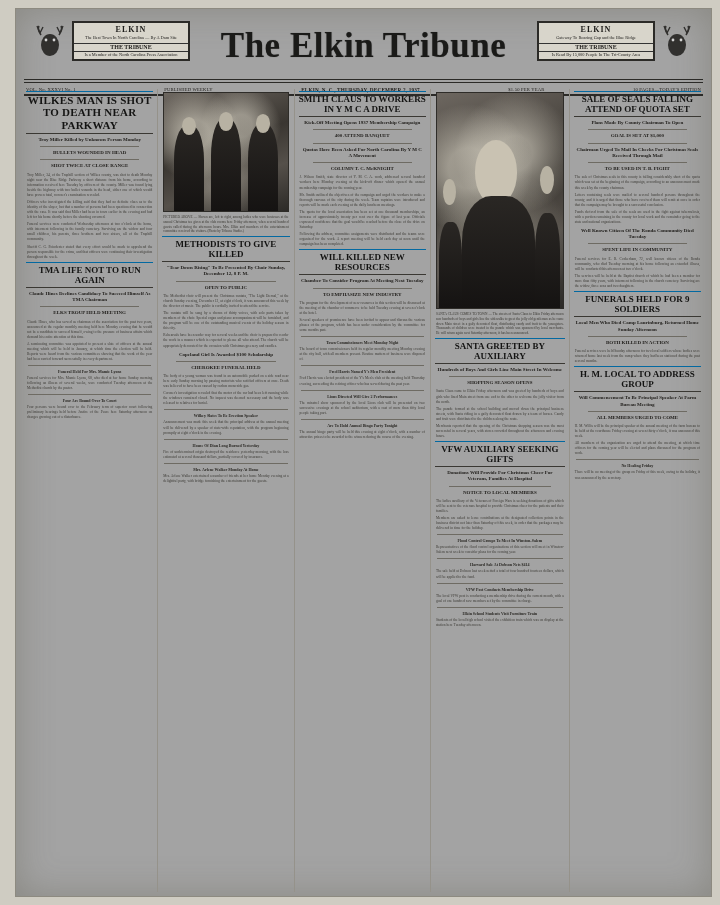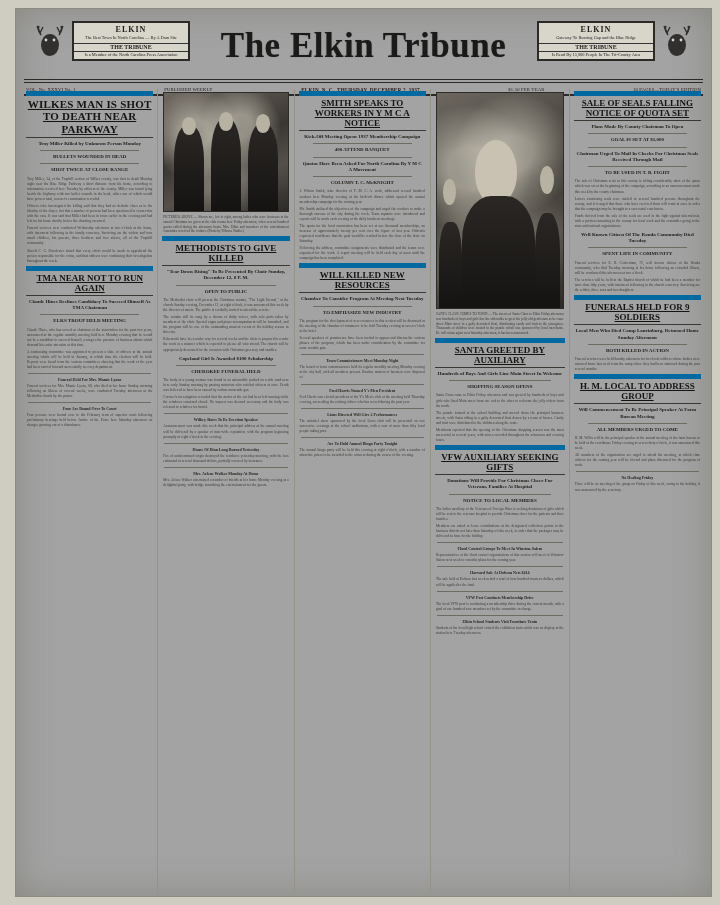--- a/index.html
+++ b/index.html
@@ -55,23 +55,22 @@
     display:flex;gap:4px;padding:0 2px;
   }
   .col{flex:1;position:relative;}
   .col.wide{flex:1.02;}
   .vrule{width:1px;background:#95928a;}
 
   
   .hl{
     text-align:center;font-weight:bold;color:#141413;
     line-height:1.12;margin:2px 0 2px 0;
-    border-top:5px solid #0369a1;border-bottom:1px solid #3a3833;
+    border-top:1px solid #0369a1;border-bottom:1px solid #3a3833;
     padding:2px 0;
-    text-decoration:underline;
   }
   .hl.h1{font-size:11px;letter-spacing:.2px;}
   .hl.h2{font-size:9px;}
   .sub{
     text-align:center;font-size:5px;font-weight:bold;color:#24221f;
     line-height:1.25;margin:3px 2px;
   }
   .subrule{border-bottom:1px solid #6e6b63;margin:3px 14px;}
   .body{
     font-size:3.5px;line-height:1.45;color:#3b3934;text-align:justify;
@@ -160,21 +159,21 @@
       <div class="hl h1">WILKES MAN IS SHOT TO DEATH NEAR PARKWAY</div>
       <div class="sub">Troy Miller Killed by Unknown Person Monday</div>
       <div class="subrule"></div>
       <div class="sub">BULLETS WOUNDED IN HEAD</div>
       <div class="subrule"></div>
       <div class="sub">SHOT TWICE AT CLOSE RANGE</div>
       <div class="body blur">Troy Miller, 34, of the Traphill section of Wilkes county, was shot to death Monday night near the Blue Ridge Parkway a short distance from his home, according to information received here Tuesday by officers of the county. Miller was found lying beside the highway with two bullet wounds in the head, either one of which would have proven fatal, coroner's examination revealed.</div>
       <div class="body blur">Officers who investigated the killing said that they had no definite clues as to the identity of the slayer, but that a number of persons had been questioned in connection with the case. It was said that Miller had been in town earlier in the evening and had left for his home shortly before the shooting occurred.</div>
       <div class="body blur">Funeral services were conducted Wednesday afternoon at two o'clock at the home, with interment following in the family cemetery. Surviving are the widow and four small children, his parents, three brothers and two sisters, all of the Traphill community.</div>
       <div class="body blur">Sheriff C. G. Poindexter stated that every effort would be made to apprehend the person responsible for the crime, and that officers were continuing their investigation throughout the week.</div>
-      <div class="hl h2">TMA NEAR NOT TO RUN AGAIN</div>
+      <div class="hl h2">TMA LIFE NOT TO RUN AGAIN</div>
       <div class="sub">Claude Hines Declines Candidacy To Succeed Himself As TMA Chairman</div>
       <div class="subrule"></div>
       <div class="sub">ELKS TROUP HELD MEETING</div>
       <div class="body blur">Claude Hines, who has served as chairman of the association for the past two years, announced at the regular monthly meeting held here Monday evening that he would not be a candidate to succeed himself, owing to the pressure of business affairs which demand his entire attention at this time.</div>
       <div class="body blur">A nominating committee was appointed to present a slate of officers at the annual meeting which will be held in January, at which time the election will be held. Reports were heard from the various committees showing that the work of the year had been carried forward successfully in every department.</div>
       <div class="hr"></div>
       <div class="mini">Funeral Held For Mrs. Mamie Lyons</div>
       <div class="body blur">Funeral services for Mrs. Mamie Lyons, 68, who died at her home Sunday morning following an illness of several weeks, were conducted Tuesday afternoon at the Methodist church by the pastor.</div>
       <div class="hr"></div>
       <div class="mini">Four Are Bound Over To Court</div>
@@ -215,21 +214,21 @@
       <div class="mini">House Of Dian Long Burned Yesterday</div>
       <div class="body blur">Fire of undetermined origin destroyed the residence yesterday morning, with the loss estimated at several thousand dollars, partially covered by insurance.</div>
       <div class="hr"></div>
       <div class="mini">Mrs. Arlene Walker Monday At Home</div>
       <div class="body blur">Mrs. Arlene Walker entertained a number of friends at her home Monday evening at a delightful party, with bridge furnishing the entertainment for the guests.</div>
     </div>
 
     <div class="vrule"></div>
 
     <div class="col">
-      <div class="hl h2">SMITH SPEAKS TO WORKERS IN Y M C A NOTICE</div>
+      <div class="hl h2">SMITH CLAUS TO WORKERS IN Y M C A DRIVE</div>
       <div class="sub">Kick-Off Meeting Opens 1937 Membership Campaign</div>
       <div class="subrule"></div>
       <div class="sub">400 ATTEND BANQUET</div>
       <div class="subrule"></div>
       <div class="sub">Quotas Have Been Asked For North Carolina By Y M C A Movement</div>
       <div class="subrule"></div>
       <div class="sub">COLUMN T. C. McKNIGHT</div>
       <div class="body blur">J. Wilson Smith, state director of Y. M. C. A. work, addressed several hundred workers here Monday evening at the kick-off dinner which opened the annual membership campaign for the coming year.</div>
       <div class="body blur">Mr. Smith outlined the objectives of the campaign and urged the workers to make a thorough canvass of the city during the week. Team captains were introduced and reports will be made each evening at the daily luncheon meetings.</div>
       <div class="body blur">The quota for the local association has been set at one thousand memberships, an increase of approximately twenty per cent over the figure of last year. Officials expressed confidence that the goal would be reached before the close of the drive on Saturday.</div>
@@ -292,21 +291,21 @@
       <div class="mini">VFW Post Conducts Membership Drive</div>
       <div class="body blur">The local VFW post is conducting a membership drive during the current month, with a goal of one hundred new members set by the committee in charge.</div>
       <div class="hr"></div>
       <div class="mini">Elkin School Students Visit Furniture Train</div>
       <div class="body blur">Students of the local high school visited the exhibition train which was on display at the station here Tuesday afternoon.</div>
     </div>
 
     <div class="vrule"></div>
 
     <div class="col">
-      <div class="hl h2">SALE OF SEALS FALLING NOTICE OF QUOTA SET</div>
+      <div class="hl h2">SALE OF SEALS FALLING ATTEND OF QUOTA SET</div>
       <div class="sub">Plans Made By County Chairman To Open</div>
       <div class="subrule"></div>
       <div class="sub">GOAL IS SET AT $1,000</div>
       <div class="subrule"></div>
       <div class="sub">Chairman Urged To Mail In Checks For Christmas Seals Received Through Mail</div>
       <div class="subrule"></div>
       <div class="sub">TO BE USED IN T. B. FIGHT</div>
       <div class="body blur">The sale of Christmas seals in this county is falling considerably short of the quota which was set at the beginning of the campaign, according to an announcement made this week by the county chairman.</div>
       <div class="body blur">Letters containing seals were mailed to several hundred persons throughout the county, and it is urged that those who have received them will remit at once in order that the campaign may be brought to a successful conclusion.</div>
       <div class="body blur">Funds derived from the sale of the seals are used in the fight against tuberculosis, with a portion remaining in the county for local work and the remainder going to the state and national organizations.</div>

